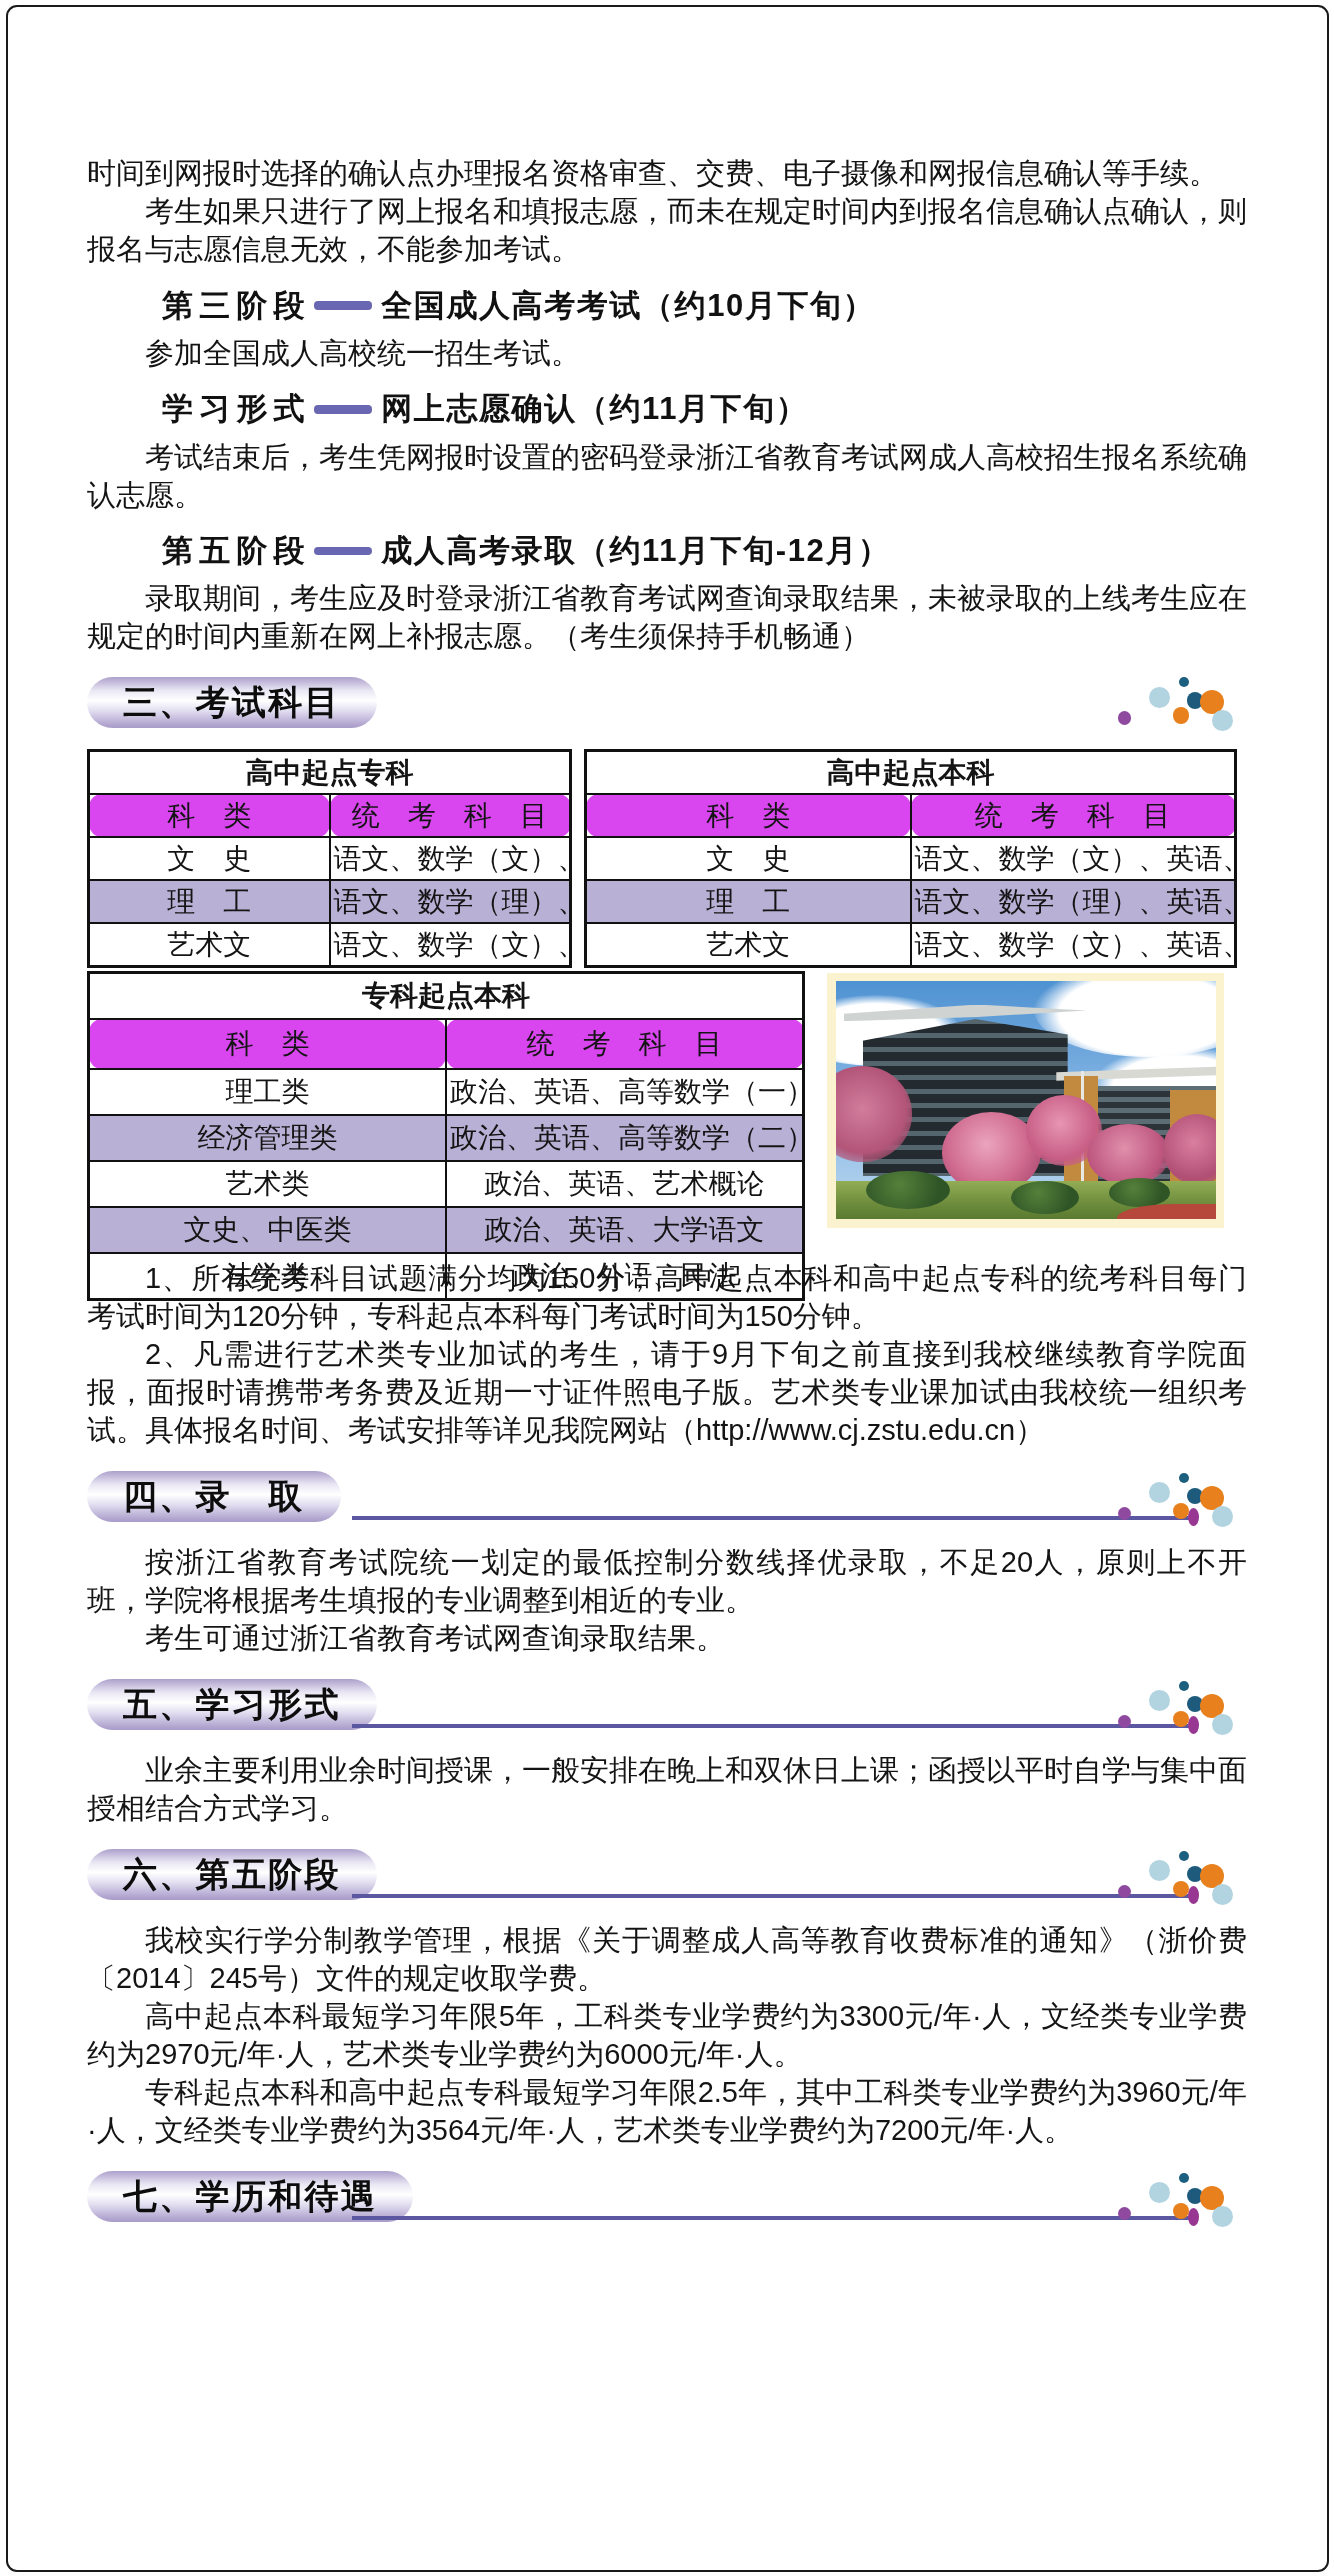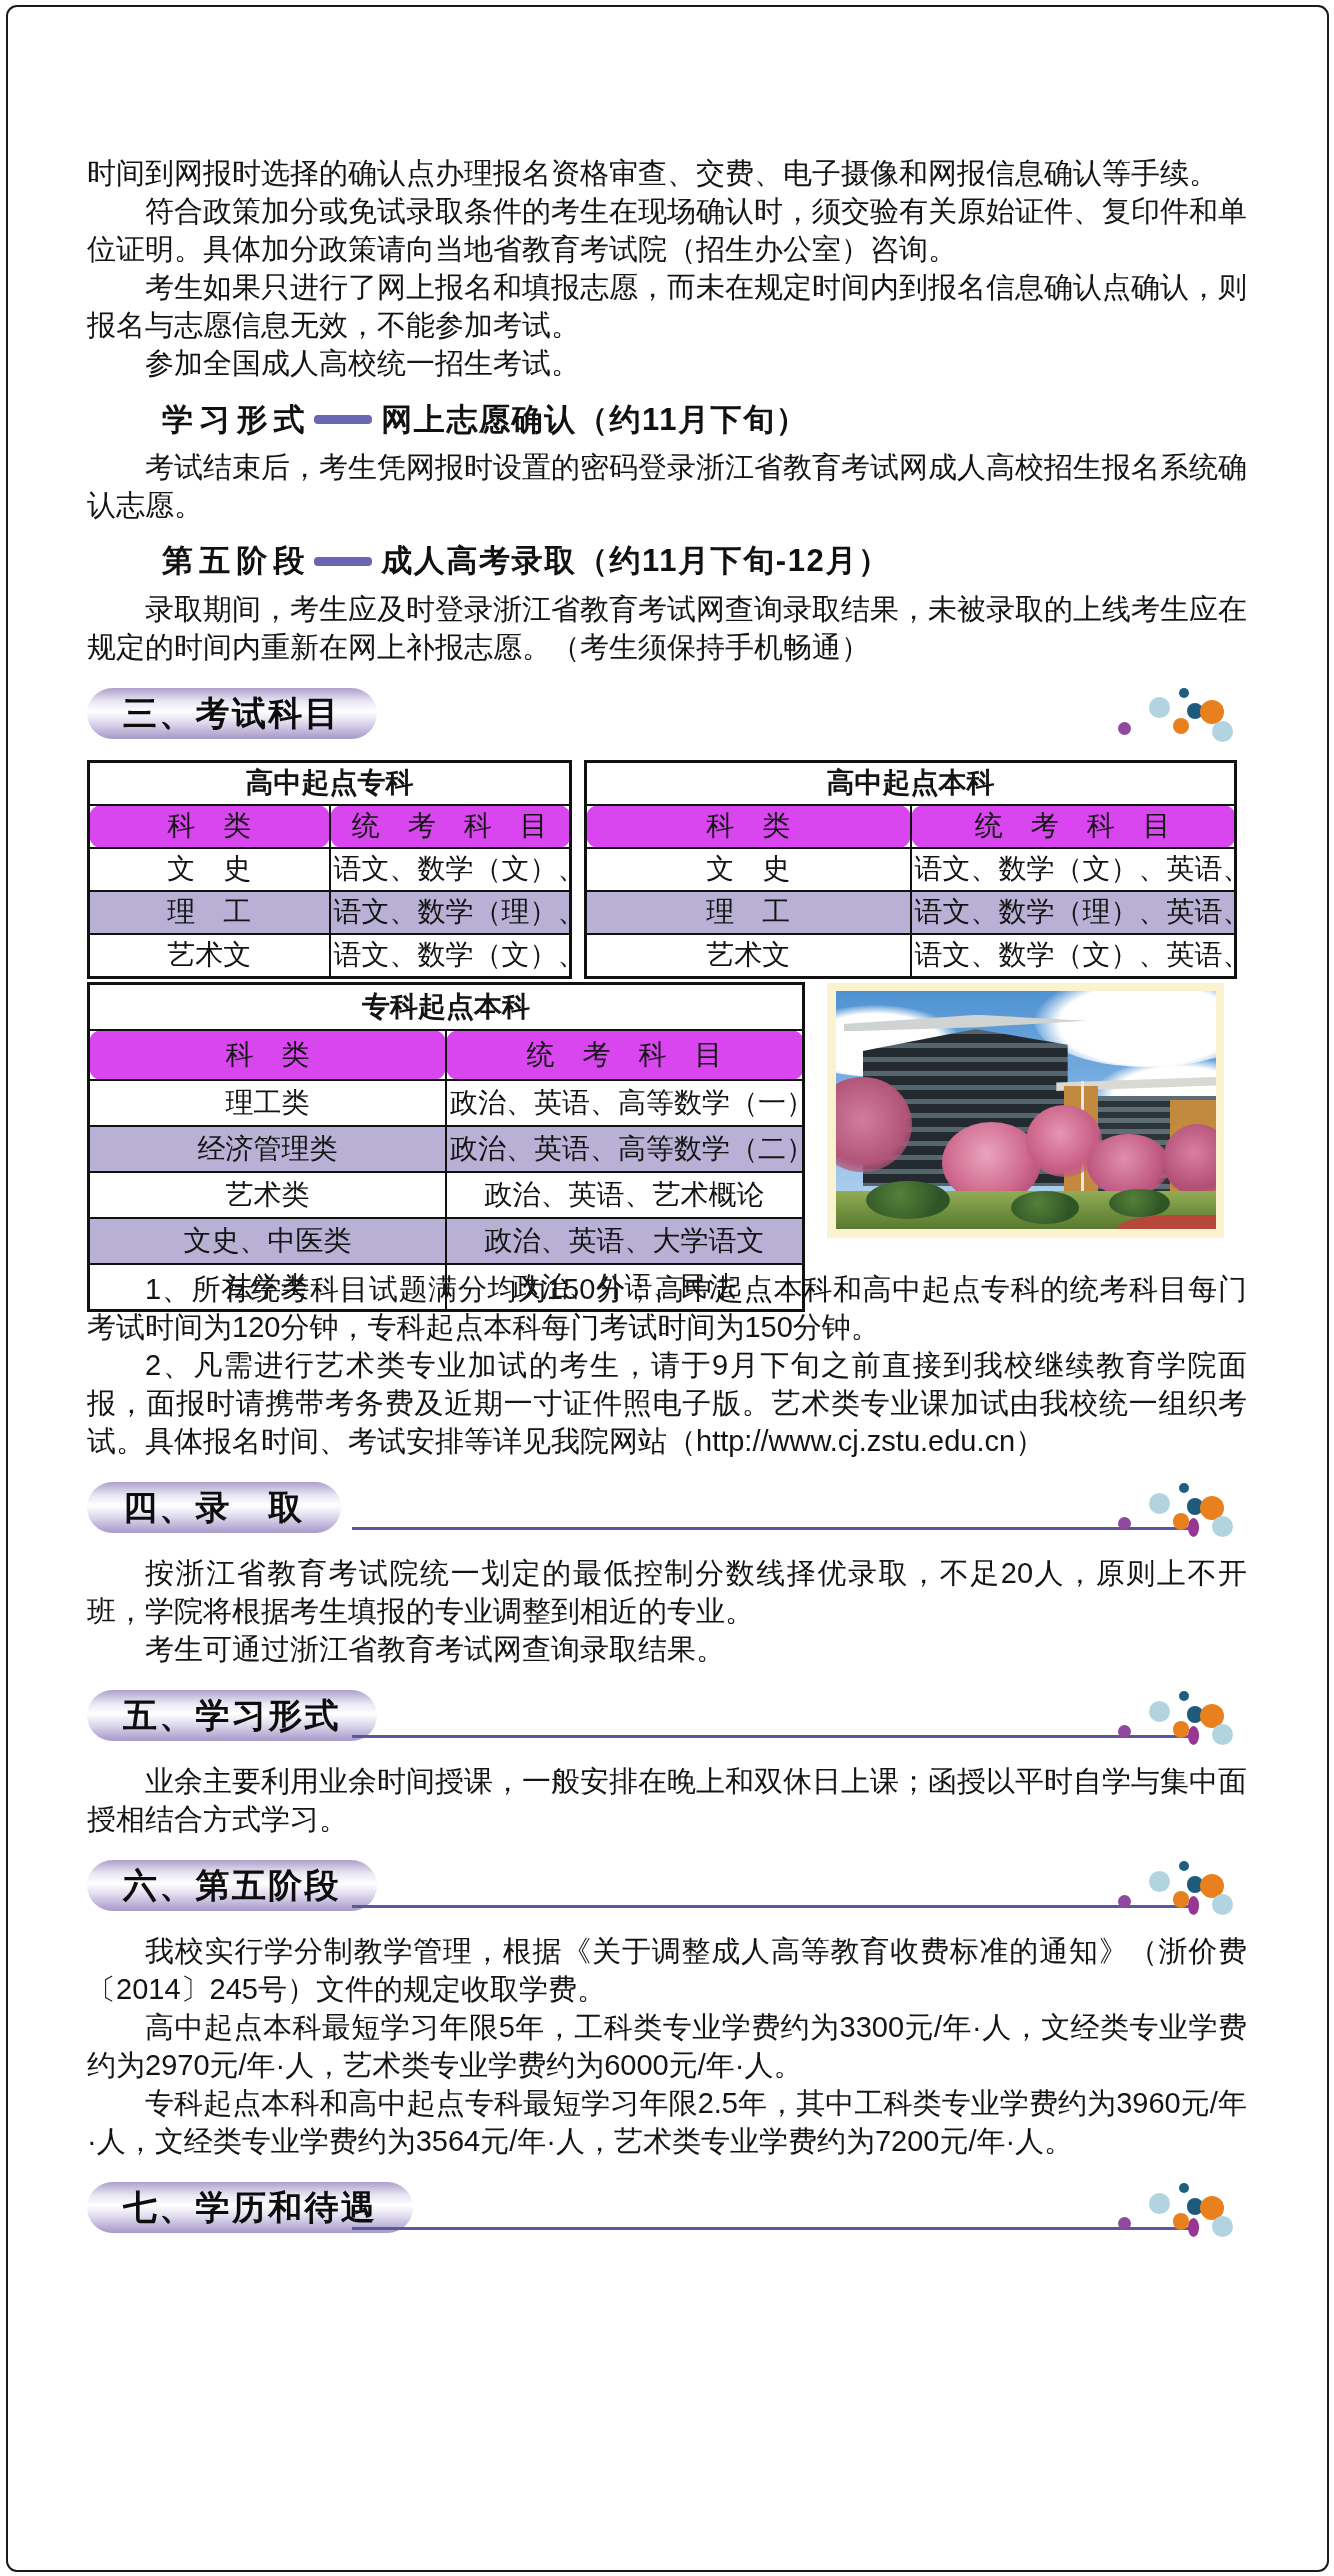--- a/index.html
+++ b/index.html
@@ -110,23 +110,27 @@
 </style>
 </head>
 <body>
 
 <div>
   <div class="page-frame"></div>
 
   <div class="content">
 
     <p class="body no-indent">时间到网报时选择的确认点办理报名资格审查、交费、电子摄像和网报信息确认等手续。</p>
-    <p class="body">符合政策加分或免试录取条件的考生在现场确认时，须交验有关原始证件、复印件和单位证明。具体加分政策请向当地省教育考试院（招生办公室）咨询。</p>
     <p class="body">考生如果只进行了网上报名和填报志愿，而未在规定时间内到报名信息确认点确认，则报名与志愿信息无效，不能参加考试。</p>
 
+    <div class="stage">
+      <span class="stage-label">第三阶段</span>
+      <span class="stage-dash"></span>
+      <span class="stage-title">全国成人高考考试（约10月下旬）</span>
+    </div>
     <p class="body">参加全国成人高校统一招生考试。</p>
 
     <div class="stage">
       <span class="stage-label">学习形式</span>
       <span class="stage-dash"></span>
       <span class="stage-title">网上志愿确认（约11月下旬）</span>
     </div>
     <p class="body">考试结束后，考生凭网报时设置的密码登录浙江省教育考试网成人高校招生报名系统确认志愿。</p>
 
     <div class="stage">

